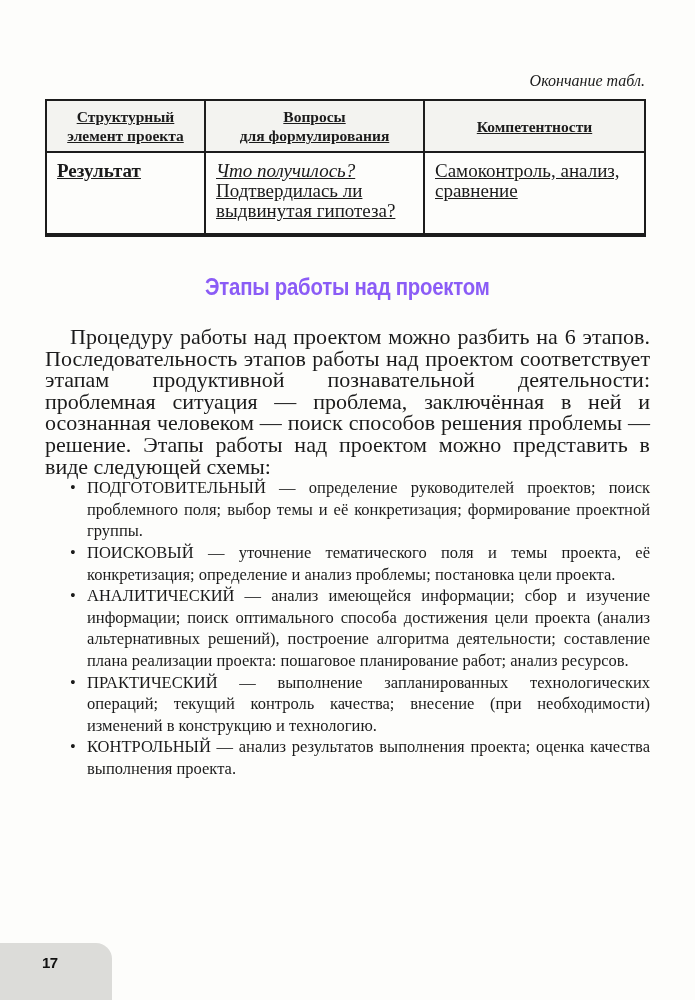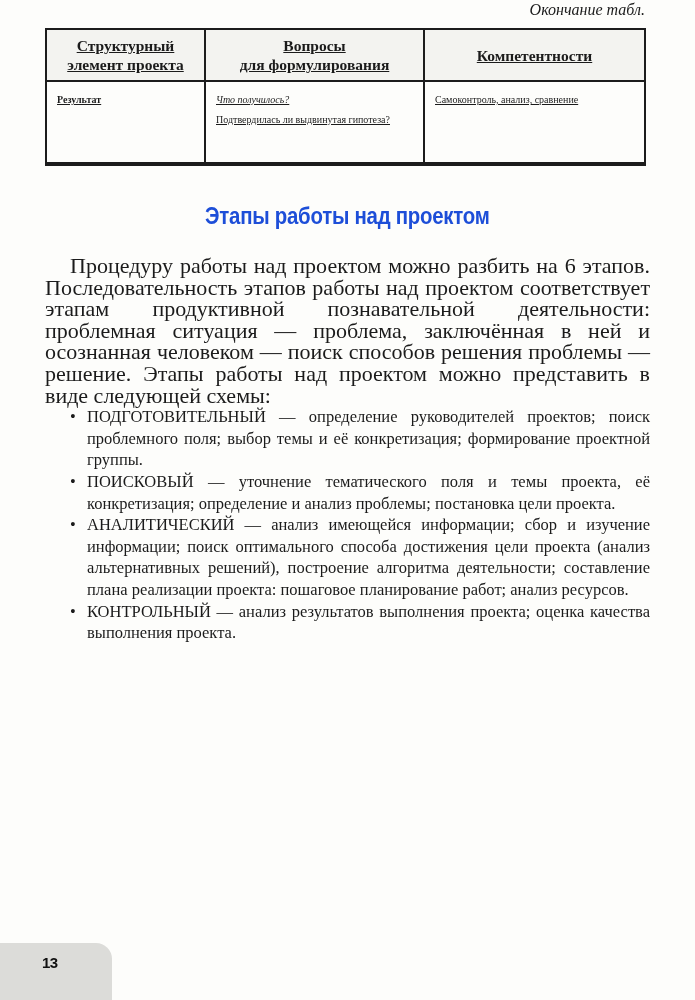--- a/index.html
+++ b/index.html
@@ -7,20 +7,21 @@
     width: 695px; height: 1000px;
     background: #fdfdfb;
     font-family: "Liberation Serif", serif;
     color: #1b1b1b;
     overflow: hidden;
   }
   .page { position: relative; width: 695px; height: 1000px; }
 
   
   .table-caption {
+    padding-top: 71px;
     margin-right: 50px;
     text-align: right;
     font-style: italic;
     font-size: 16px;
     line-height: 19px;
   }
 
   
   table.structure-table {
     border-collapse: collapse;
@@ -38,40 +39,40 @@
     font-weight: bold;
     text-align: center;
     vertical-align: middle;
     height: 46px;
     line-height: 19px;
     white-space: pre-line;
     background: #f3f3f0;
     padding: 2px 6px;
   }
   .structure-table td {
-    font-size: 10px;
+    font-size: 19px;
     line-height: 20px;
     vertical-align: top;
     padding: 8px 24px 10px 10px;
     height: 62px;
     background: #fdfdfb;
   }
   td.cell-element { font-weight: bold; }
   .q-line { display: block; }
   .q-italic { font-style: italic; }
 
   
   h1.section-heading {
     margin: 36px 0 0 0;
     text-align: center;
     font-family: "Liberation Sans", sans-serif;
     font-size: 24px;
     font-weight: bold;
     line-height: 28px;
-    color: #1d4ed8;
+    color: #8b5cf6;
   }
   h1.section-heading .squeeze {
     display: inline-block;
     transform: scaleX(0.85);
     transform-origin: center;
     letter-spacing: -0.3px;
   }
 
   
   .intro-paragraph {
@@ -165,22 +166,26 @@
     </li>
     <li>
       <span>ПОИСКОВЫЙ</span>
       <span>— уточнение тематического поля и темы проекта, её конкретизация; определение и анализ проблемы; постановка цели проекта.</span>
     </li>
     <li>
       <span>АНАЛИТИЧЕСКИЙ</span>
       <span>— анализ имеющейся информации; сбор и из­учение информации; поиск оптимального способа достижения цели проекта (анализ альтернативных решений), построение алгоритма деятельности; составление плана реализации проекта: пошаговое планирование работ; анализ ресурсов.</span>
     </li>
     <li>
+      <span>ПРАКТИЧЕСКИЙ</span>
+      <span>— выполнение запланированных технологиче­ских операций; текущий контроль качества; внесение (при необхо­димости) изменений в конструкцию и технологию.</span>
+    </li>
+    <li>
       <span>КОНТРОЛЬНЫЙ</span>
       <span>— анализ результатов выполнения проекта; оцен­ка качества выполнения проекта.</span>
     </li>
   </ul>
 
   <div class="footer-tab">
-    <span class="page-number">13</span>
+    <span class="page-number">17</span>
   </div>
 
 </div>
 
 </body></html>

